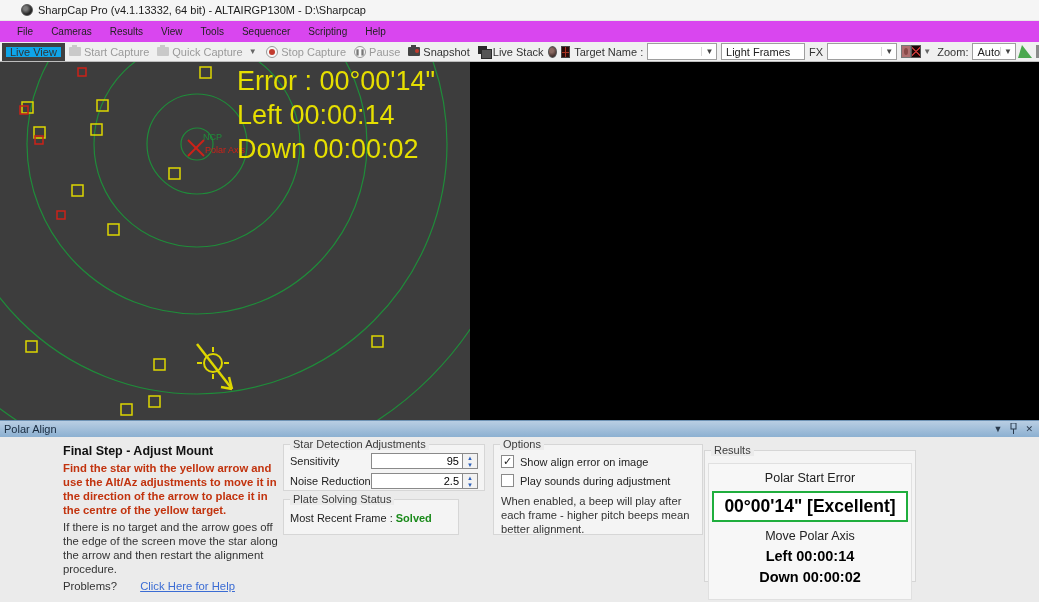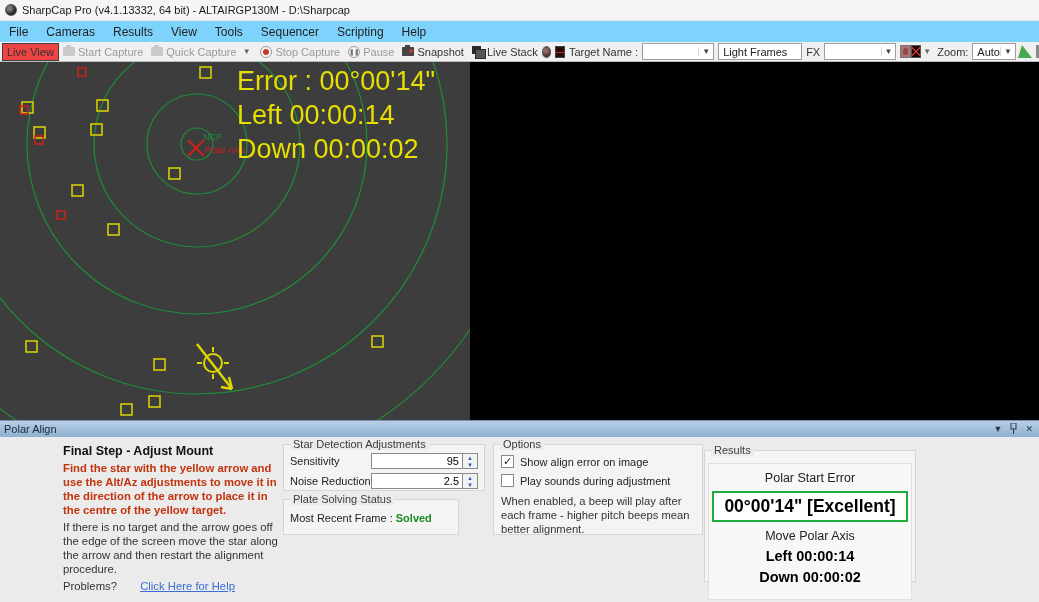--- a/index.html
+++ b/index.html
@@ -2,36 +2,36 @@
 <html><head>
 <meta charset="utf-8">
 <style>
   * { box-sizing: border-box; margin: 0; padding: 0; }
   html,body { width:1039px; height:602px; overflow:hidden; background:#000;
     font-family:"Liberation Sans", sans-serif; }
   .window { width:1039px; height:602px; display:flex; flex-direction:column; }
 
   
   .titlebar { height:20px; background:#f5f5f5; display:flex; align-items:center;
-    padding-left:5px; font-size:11px; color:#1a1a1a; flex:0 0 auto; }
+    padding-left:21px; font-size:11px; color:#1a1a1a; flex:0 0 auto; }
   .app-logo { width:12px; height:12px; border-radius:50%;
     background:radial-gradient(circle at 35% 35%, #7a7a7a 0 20%, #2b2b2b 60%, #111 100%);
     border:1px solid #555; margin-right:5px; flex:0 0 auto; }
 
   
-  .menubar { height:22px; background:#7dd3fc; display:flex; align-items:center;
-    font-size:12px; color:#222; flex:0 0 auto; border-top:1px solid #e8e8e8; }
+  .menubar { height:22px; background:#d946ef; display:flex; align-items:center;
+    font-size:10px; color:#222; flex:0 0 auto; border-top:1px solid #e8e8e8;padding-left:8px; }
   .menu-item { padding:3px 9px; cursor:default; }
 
   
   .toolbar { height:20px; background:#f0f0f0; border-bottom:1px solid #bdbdbd;
     display:flex; align-items:center; font-size:11px; color:#333; flex:0 0 auto;
     padding-left:2px; white-space:nowrap; }
   .tbtn { display:flex; align-items:center; gap:3px; padding:1px 4px; height:18px; }
-  .tbtn.selected { background:#ef4444; border:1px solid #404040; }
+  .tbtn.selected { background:#0ea5e9; border:4px solid #404040; }
   .tbtn.disabled { color:#9a9a9a; }
   .sep { width:5px; }
   .chev { font-size:8px; color:#666; padding:0 2px; }
   .combo { background:#fff; border:1px solid #9e9e9e; height:17px; display:flex;
     align-items:center; font-size:11px; padding-left:4px; color:#222; }
   .combo .carrow { margin-left:auto; font-size:8px; color:#444; padding:0 3px;
     border-left:1px solid #d8d8d8; }
   .tlabel { padding:0 4px; color:#333; }
 
   

